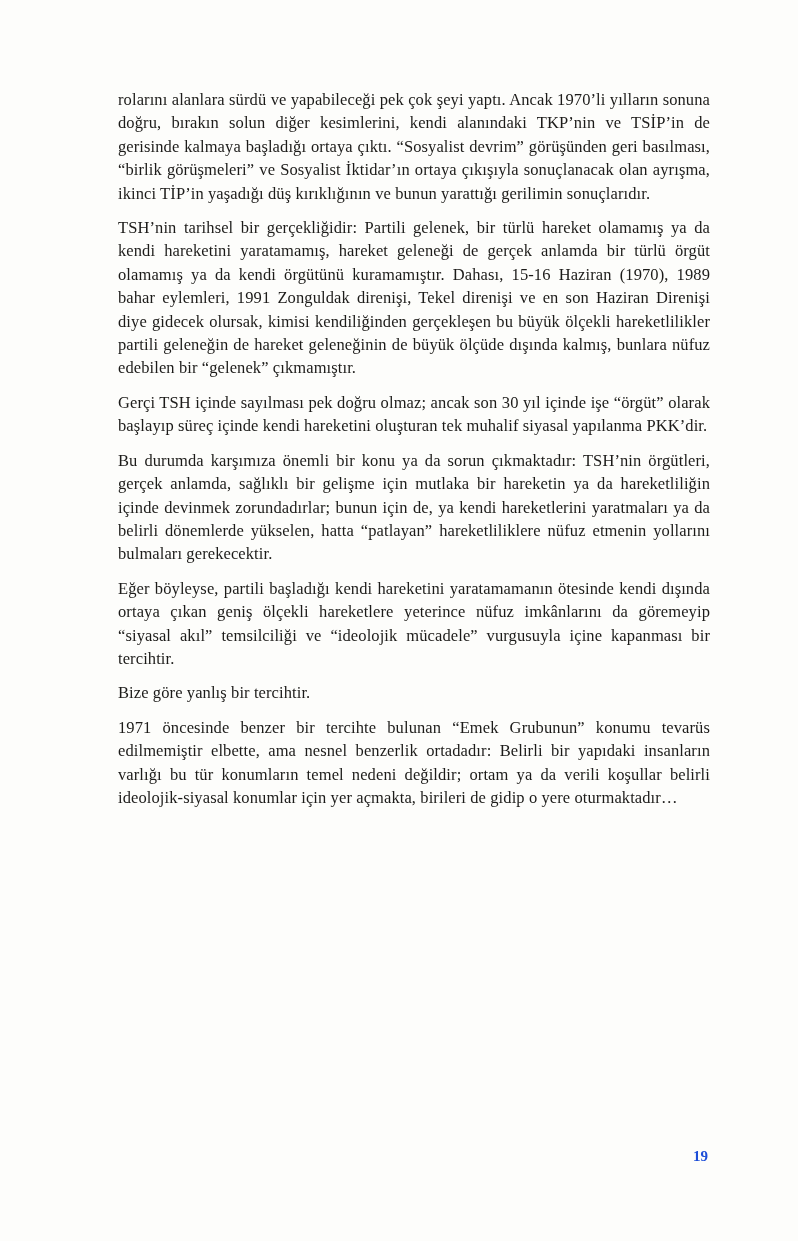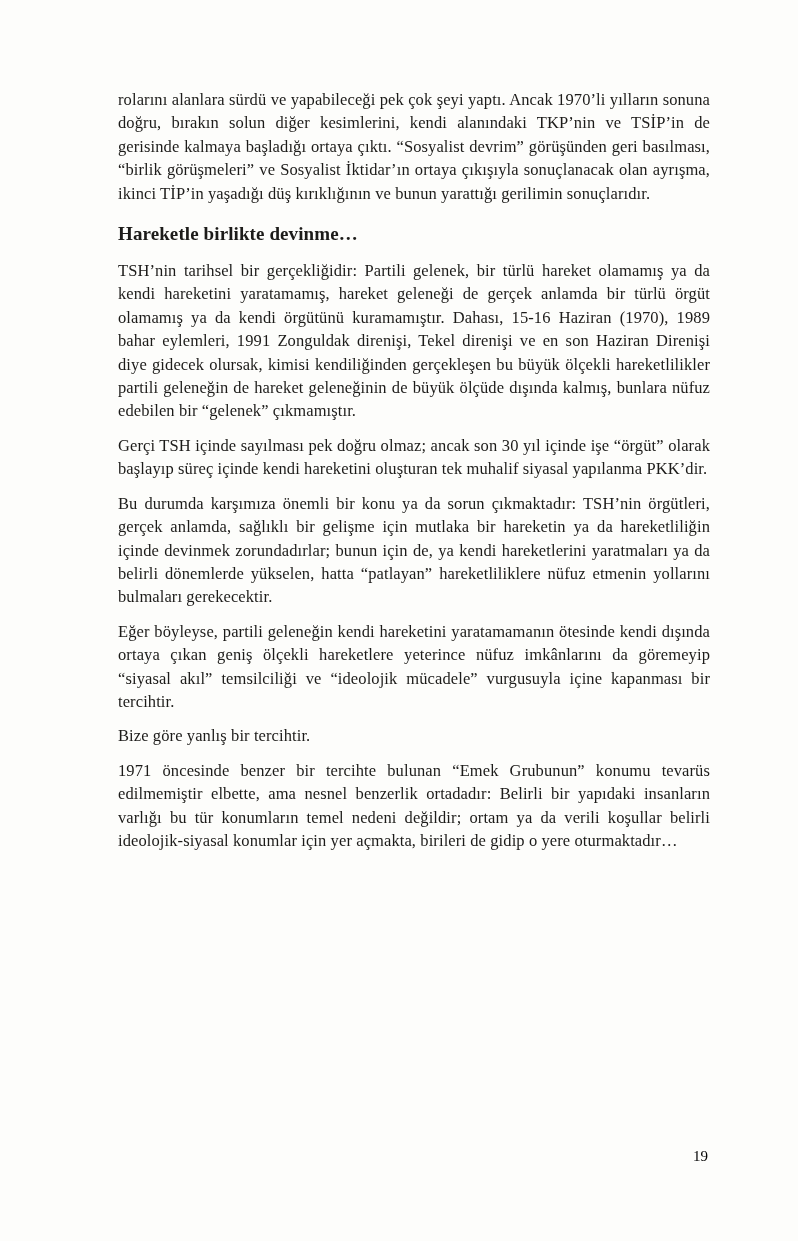--- a/index.html
+++ b/index.html
@@ -34,32 +34,31 @@
     font-weight: bold;
     margin: 17px 0 13px 0;
     line-height: 24px;
     letter-spacing: 0.1px;
   }
   .page-number {
     position: absolute;
     right: 90px;
     bottom: 76px;
     font-size: 15px;
-    font-weight: normal;
-    color: #000000;
+    font-weight: bold;
+    color: #1d4ed8;
   }
 </style>
 </head>
 <body>
 
 <div class="page">
   <div class="text-block">
     <p>rolarını alanlara sürdü ve yapabileceği pek çok şeyi yaptı. Ancak 1970’li yılların sonuna doğru, bırakın solun diğer kesimlerini, kendi alanındaki TKP’nin ve TSİP’in de gerisinde kalmaya başladığı ortaya çıktı. “Sosyalist devrim” görüşünden geri basılması, “birlik görüşmeleri” ve Sosyalist İktidar’ın ortaya çıkışıyla sonuçlanacak olan ayrışma, ikinci TİP’in yaşadığı düş kırıklığının ve bunun yarattığı gerilimin sonuçlarıdır.</p>
-    <h2 class="section-heading">Hareketle birlikte devinme…</h2>
     <p>TSH’nin tarihsel bir gerçekliğidir: Partili gelenek, bir türlü hareket olamamış ya da kendi hareketini yaratamamış, hareket geleneği de gerçek anlamda bir türlü örgüt olamamış ya da kendi örgütünü kuramamıştır. Dahası, 15-16 Haziran (1970), 1989 bahar eylemleri, 1991 Zonguldak direnişi, Tekel direnişi ve en son Haziran Direnişi diye gidecek olursak, kimisi kendiliğinden gerçekleşen bu büyük ölçekli hareketlilikler partili geleneğin de hareket geleneğinin de büyük ölçüde dışında kalmış, bunlara nüfuz edebilen bir “gelenek” çıkmamıştır.</p>
     <p>Gerçi TSH içinde sayılması pek doğru olmaz; ancak son 30 yıl içinde işe “örgüt” olarak başlayıp süreç içinde kendi hareketini oluşturan tek muhalif siyasal yapılanma PKK’dir.</p>
     <p>Bu durumda karşımıza önemli bir konu ya da sorun çıkmaktadır: TSH’nin örgütleri, gerçek anlamda, sağlıklı bir gelişme için mutlaka bir hareketin ya da hareketliliğin içinde devinmek zorundadırlar; bunun için de, ya kendi hareketlerini yaratmaları ya da belirli dönemlerde yükselen, hatta “patlayan” hareketliliklere nüfuz etmenin yollarını bulmaları gerekecektir.</p>
-    <p>Eğer böyleyse, partili geleneğin kendi hareketini yaratamamanın ötesinde kendi dışında ortaya çıkan geniş ölçekli hareketlere yeterince nüfuz imkânlarını da göremeyip “siyasal akıl” temsilciliği ve “ideolojik mücadele” vurgusuyla içine kapanması bir tercihtir.</p>
+    <p>Eğer böyleyse, partili başladığı kendi hareketini yaratamamanın ötesinde kendi dışında ortaya çıkan geniş ölçekli hareketlere yeterince nüfuz imkânlarını da göremeyip “siyasal akıl” temsilciliği ve “ideolojik mücadele” vurgusuyla içine kapanması bir tercihtir.</p>
     <p>Bize göre yanlış bir tercihtir.</p>
     <p>1971 öncesinde benzer bir tercihte bulunan “Emek Grubunun” konumu tevarüs edilmemiştir elbette, ama nesnel benzerlik ortadadır: Belirli bir yapıdaki insanların varlığı bu tür konumların temel nedeni değildir; ortam ya da verili koşullar belirli ideolojik-siyasal konumlar için yer açmakta, birileri de gidip o yere oturmaktadır…</p>
   </div>
   <div class="page-number">19</div>
 </div>
 
 </body></html>

